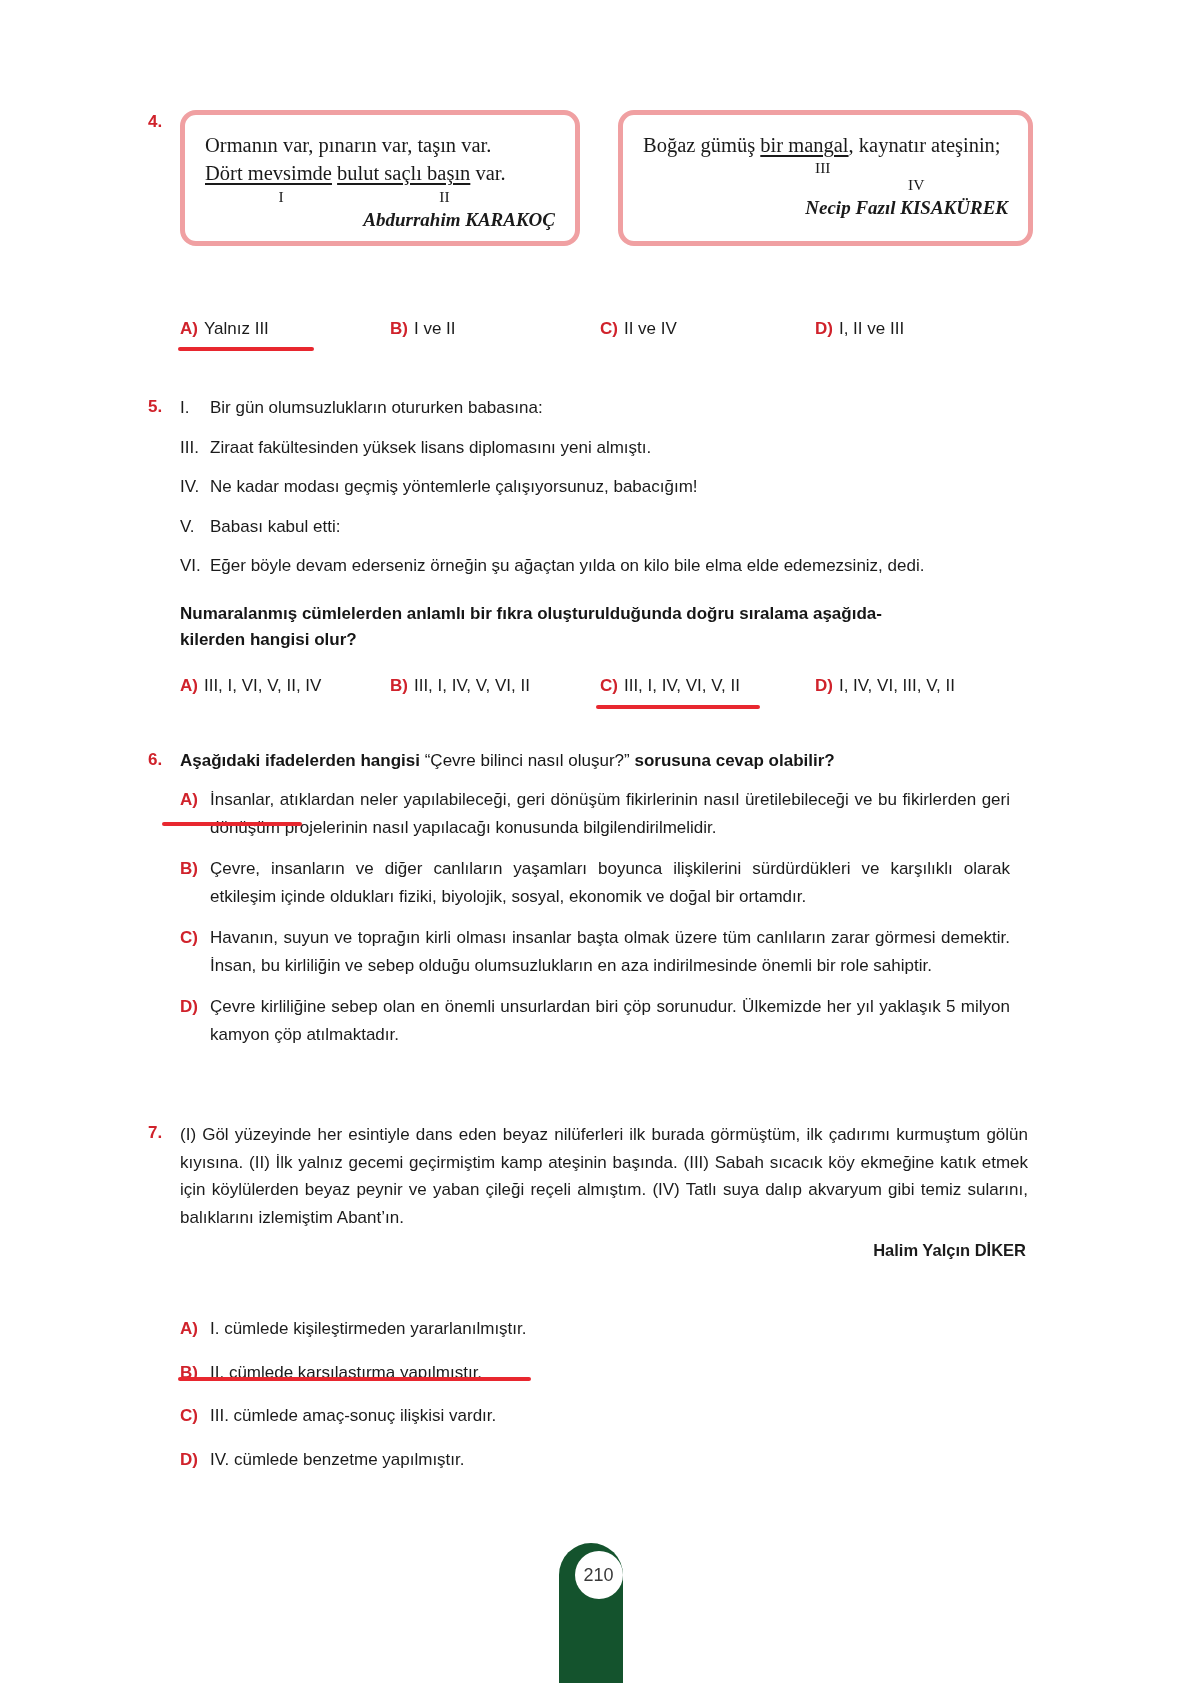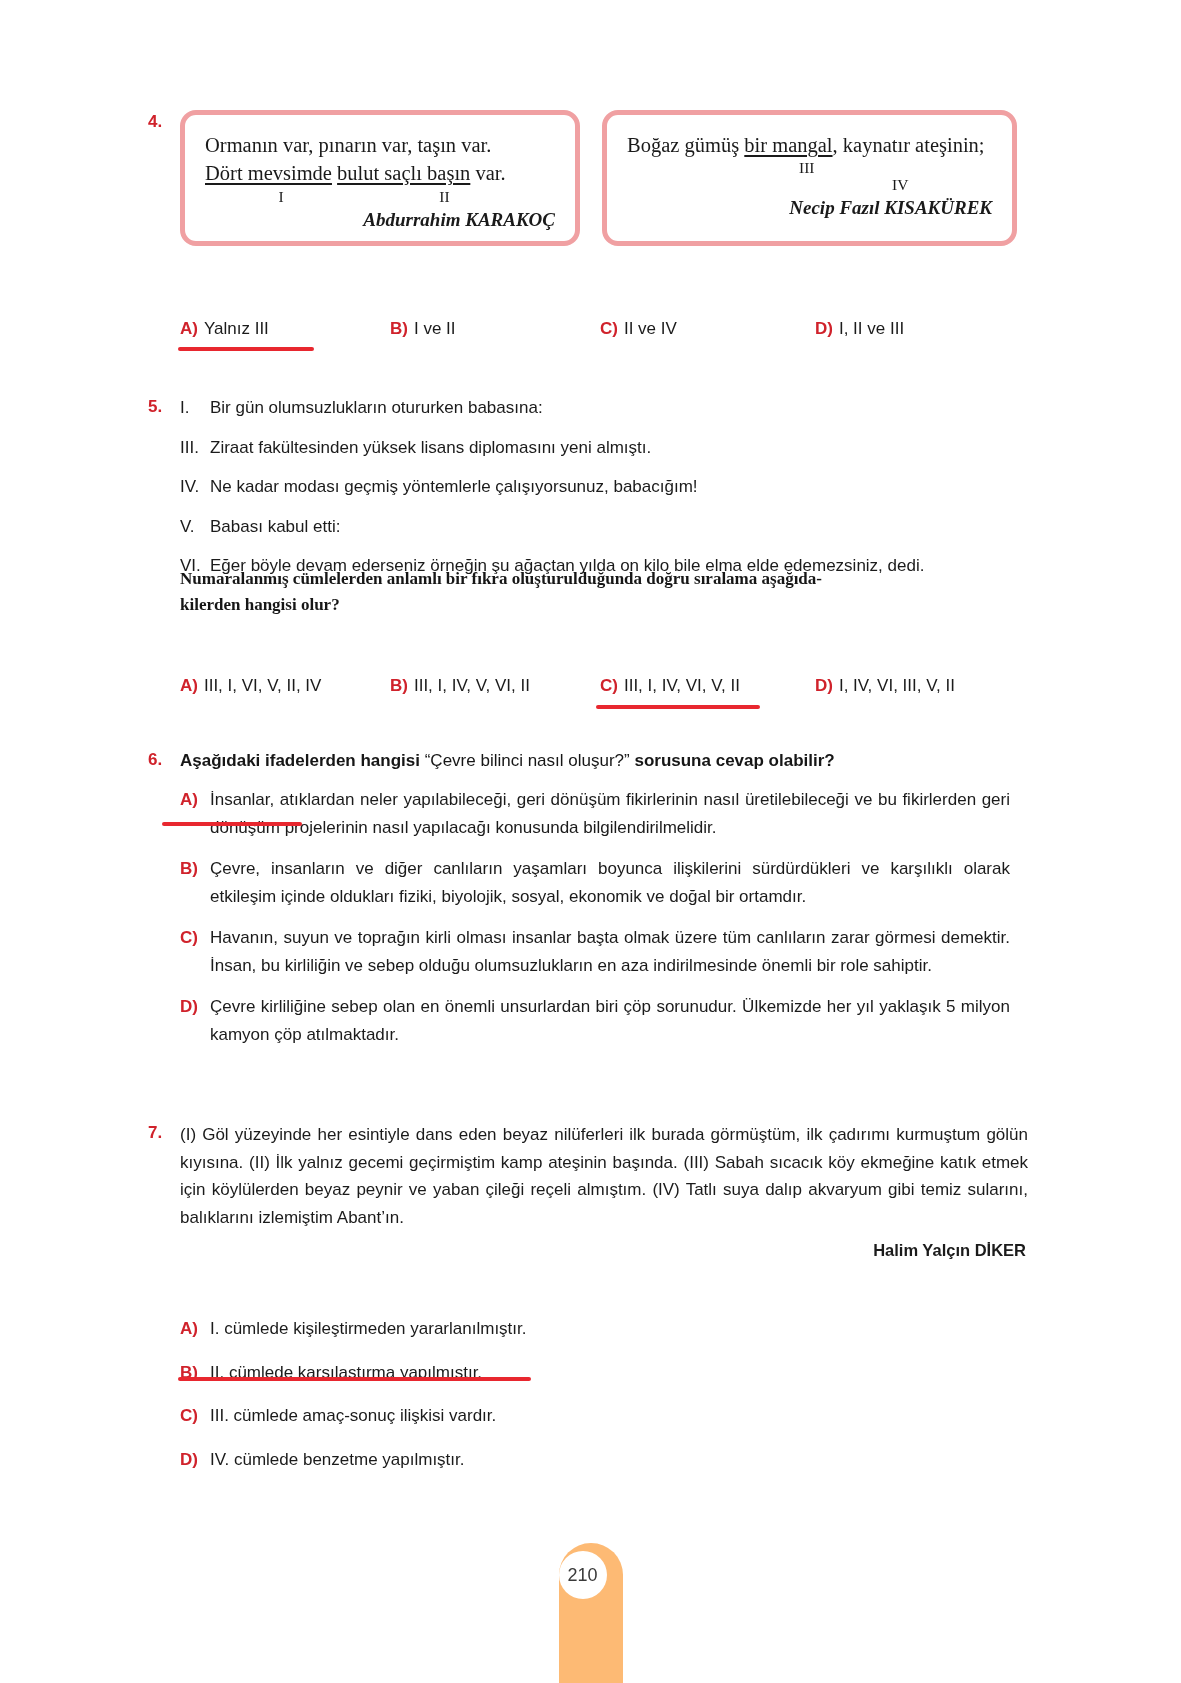--- a/index.html
+++ b/index.html
@@ -32,21 +32,21 @@
   .qnum {
     color: #d0222b;
     font-weight: bold;
     font-size: 17px;
     line-height: 1.45;
   }
 
   
   .poem-row {
     display: flex;
-    gap: 22px;
+    gap: 38px;
     align-items: stretch;
   }
   .poem-box {
     border: 5px solid #f0a0a2;
     border-radius: 16px;
     background: #ffffff;
     box-sizing: border-box;
     padding: 16px 20px 10px 20px;
     position: relative;
   }
@@ -141,24 +141,24 @@
   }
 
   
   .page-tab {
     position: absolute;
     left: 50%;
     transform: translateX(-50%);
     bottom: 0;
     width: 64px;
     height: 140px;
-    background: #fdba74;
+    background: #14532d;
     border-radius: 32px 32px 0 0;
     display: flex;
-    justify-content: flex-start;
+    justify-content: flex-end;
   }
   .page-tab .circle {
     margin-top: 8px;
     width: 48px;
     height: 48px;
     border-radius: 50%;
     background: #ffffff;
     color: #3a3a3a;
     font-size: 18px;
     display: flex;
@@ -246,21 +246,21 @@
           <span class="rtext">Babası kabul etti:</span>
         </div>
         <div class="ritem">
           <span class="rnum">VI.</span>
           <span class="rtext">Eğer böyle devam ederseniz örneğin şu ağaçtan yılda on kilo bile elma elde edemezsiniz, dedi.</span>
         </div>
       </div>
     </div>
   </div>
 
-  <div class="qblock" style="top:566px;left:180px;width:860px;font-family:Liberation Serif, serif;">
+  <div class="qblock" style="top:601px;left:180px;width:860px;">
     <div class="prompt">Numaralanmış cümlelerden anlamlı bir fıkra oluşturulduğunda doğru sıralama aşağıda-</div>
     <div class="prompt">kilerden hangisi olur?</div>
   </div>
 
   <div class="qblock" style="top:673px;left:180px;width:860px;">
     <div class="opt-row">
       <div class="opt-inline" style="width:210px;display:flex;">
         <span class="opt-letter">A)</span>
         <span class="opt-text">III, I, VI, V, II, IV</span>
       </div>

